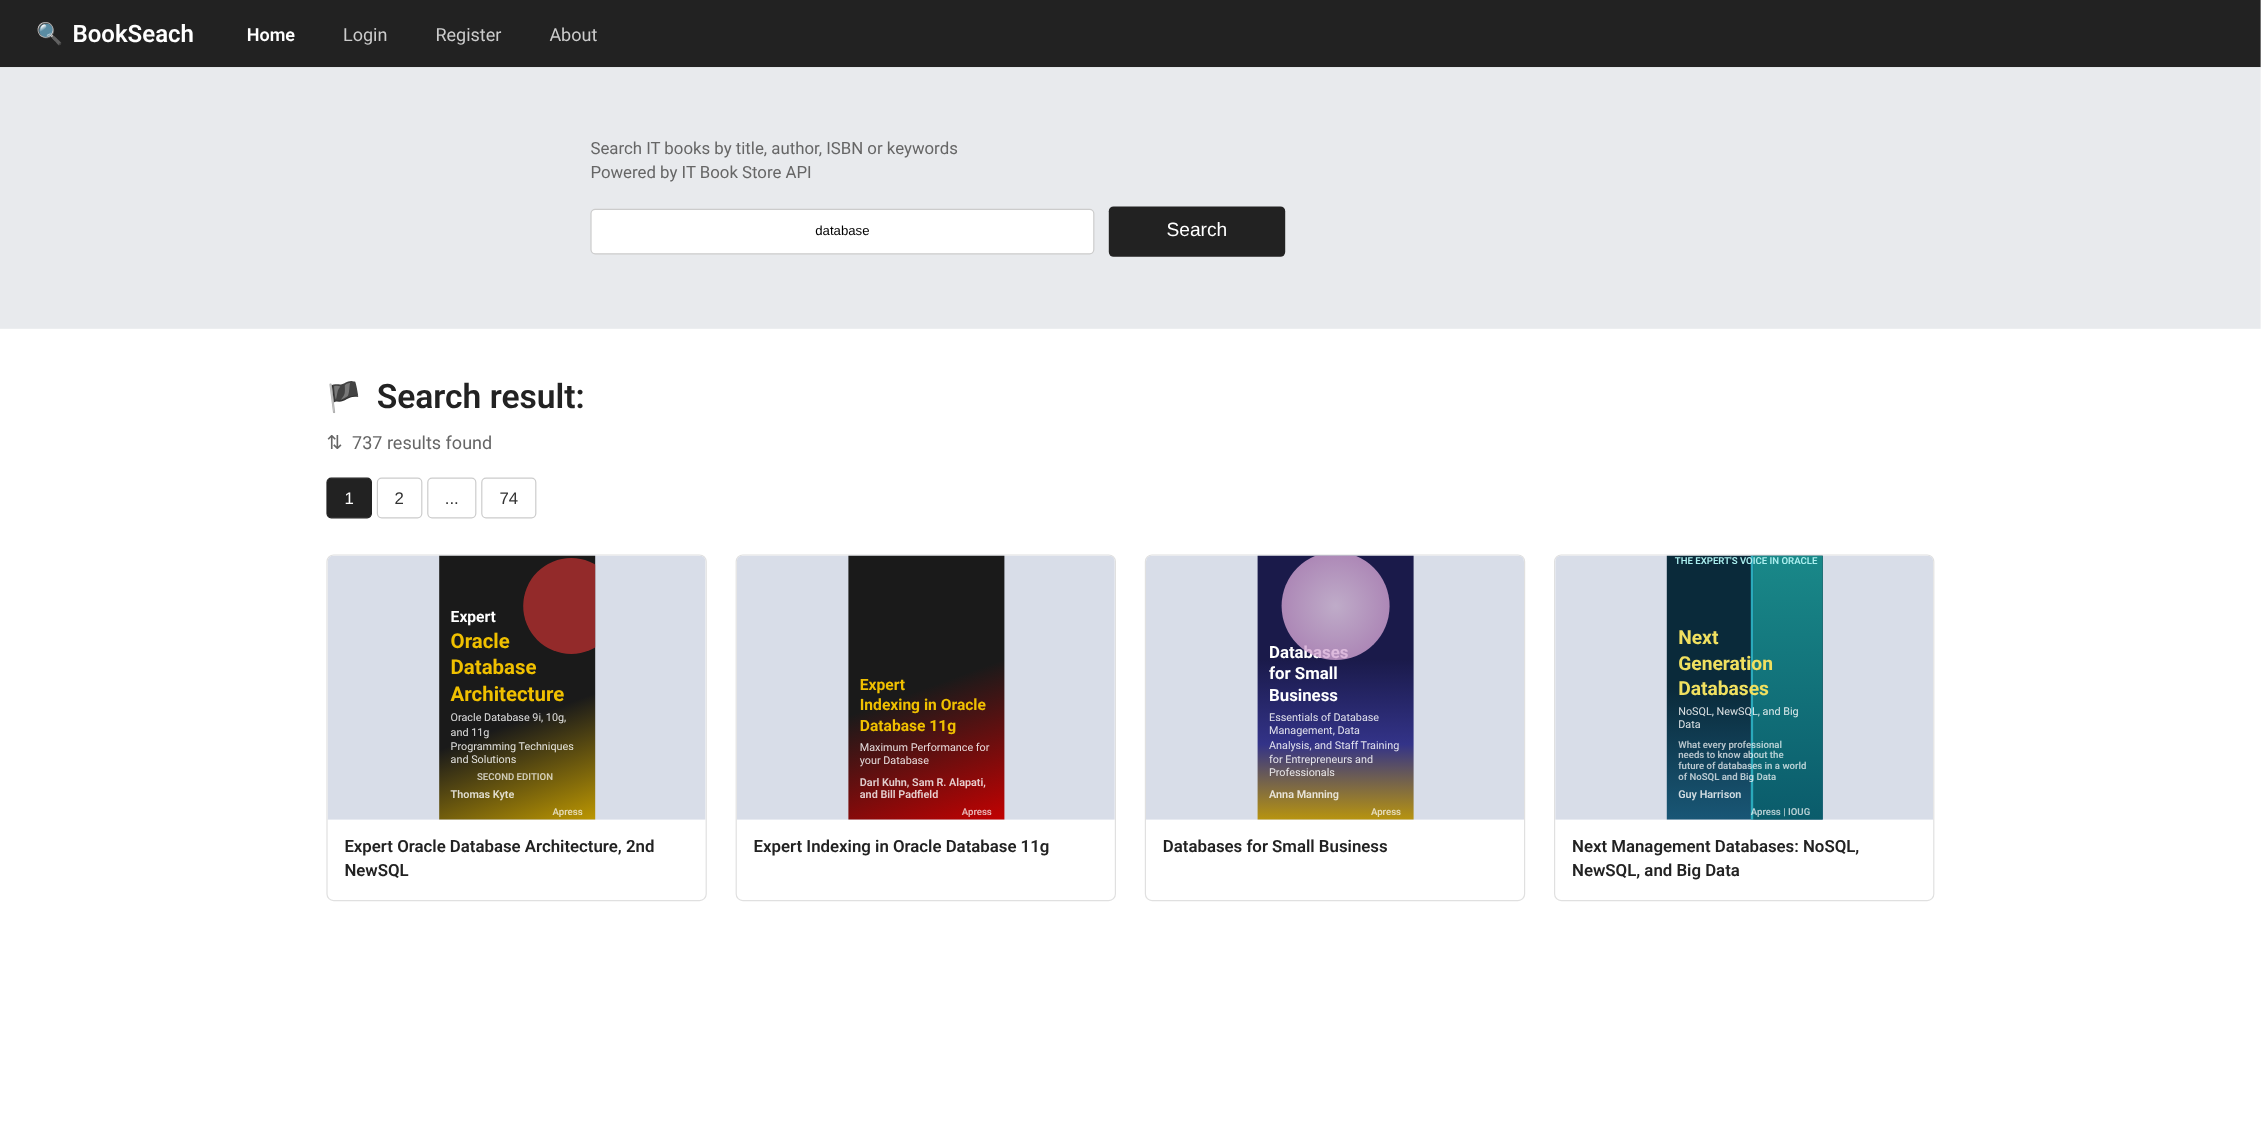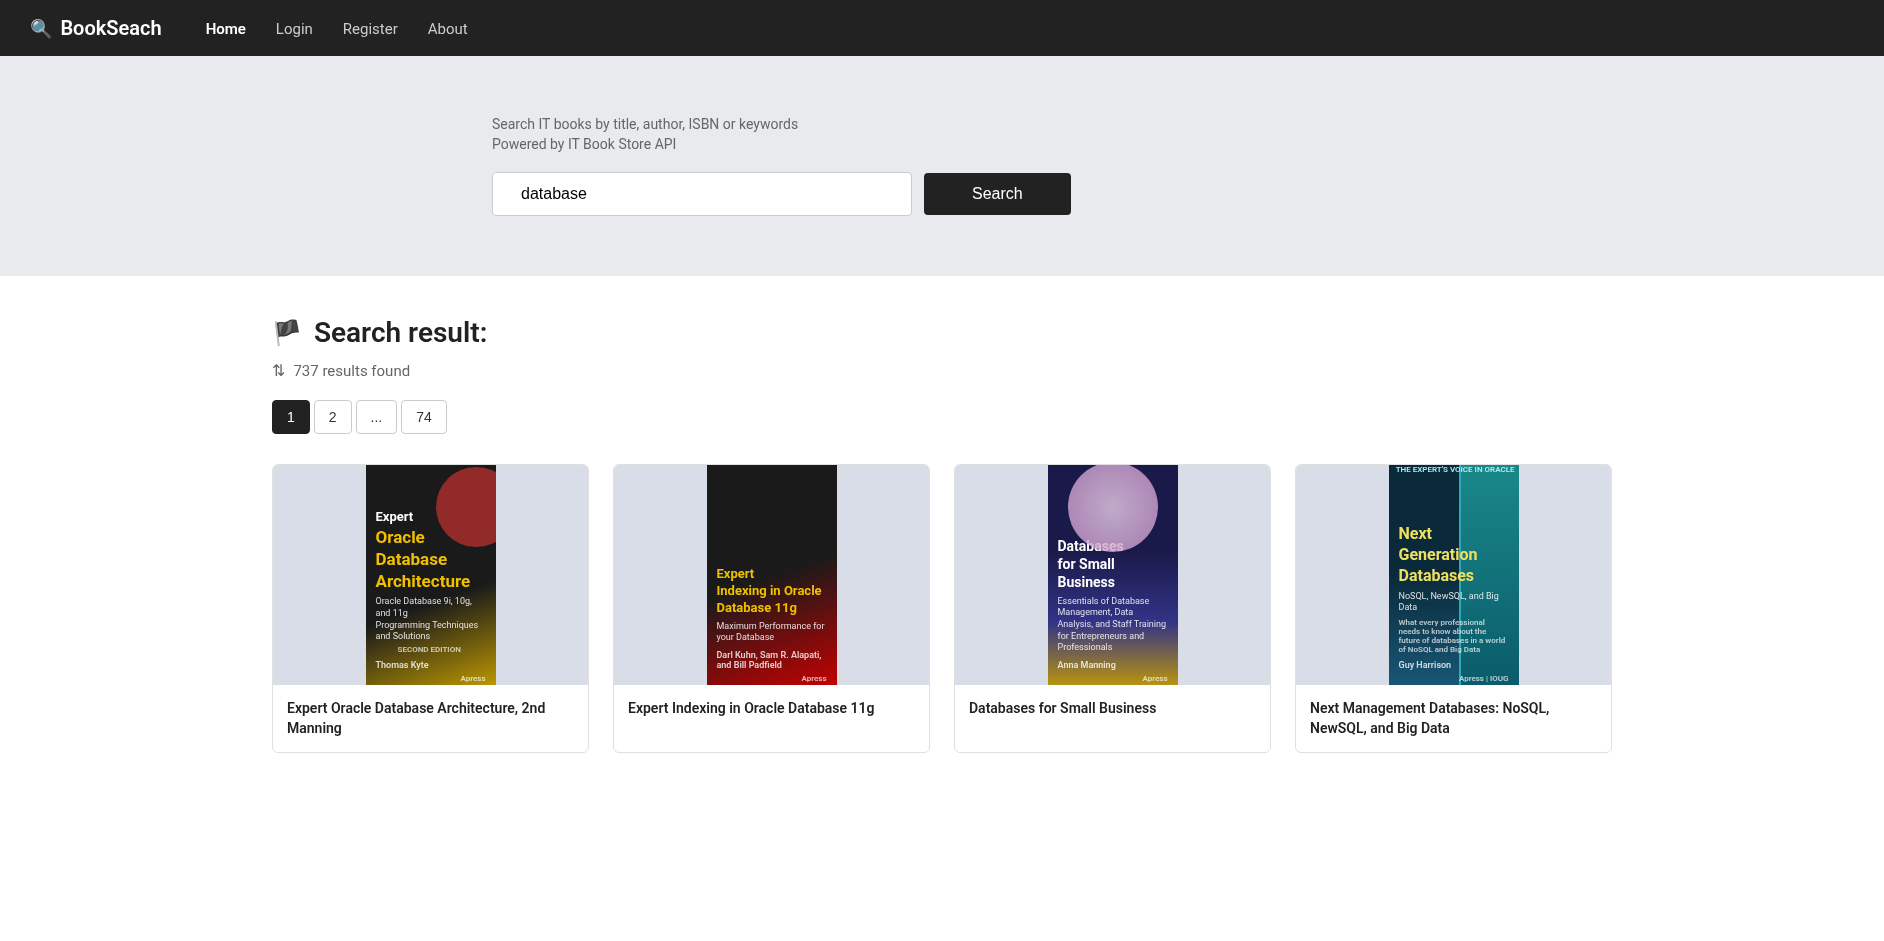--- a/index.html
+++ b/index.html
@@ -22,21 +22,21 @@
       margin-right: 30px;
       text-decoration: none;
     }
     .navbar-brand .search-icon-brand {
       margin-right: 8px;
       font-size: 18px;
     }
     .navbar-nav {
       display: flex;
       list-style: none;
-      gap: 2px;
+      gap: 12px;
     }
     .navbar-nav a {
       color: #ccc;
       text-decoration: none;
       padding: 8px 14px;
       border-radius: 4px;
       font-size: 15px;
       transition: color 0.2s;
     }
     .navbar-nav a.active {
@@ -64,26 +64,27 @@
       margin-bottom: 20px;
     }
     .search-form {
       display: flex;
       gap: 12px;
       align-items: center;
     }
     .search-input {
       flex: 1;
       max-width: 420px;
-      padding: 12px 28px;
-      font-size: 16px;
+      padding: 12px 16px;
+      font-size: 11px;
       border: 1px solid #ccc;
       border-radius: 4px;
       outline: none;
       background: #fff;
+      text-align: center;
     }
     .search-button {
       background: #222;
       color: #fff;
       border: none;
       padding: 12px 48px;
       font-size: 16px;
       border-radius: 4px;
       cursor: pointer;
       font-weight: 500;
@@ -298,21 +299,21 @@
         <div class="book-cover-sim oracle-arch">
           <div class="cover-circle"></div>
           <div class="book-cover-title">Expert<br><span style="color:#f0c000;font-size:17px;">Oracle<br>Database Architecture</span></div>
           <div class="book-cover-sub">Oracle Database 9i, 10g, and 11g<br>Programming Techniques and Solutions</div>
           <div style="font-size:8px;opacity:0.7;margin-top:2px;padding-left:22px;">SECOND EDITION</div>
           <div class="book-cover-author">Thomas Kyte</div>
           <div class="book-cover-publisher">Apress</div>
         </div>
       </div>
       <div class="book-info">
-        <div class="book-title">Expert Oracle Database Architecture, 2nd Manning</div>
+        <div class="book-title">Expert Oracle Database Architecture, 2nd NewSQL</div>
       </div>
     </div>
 
     <div class="book-card">
       <div class="book-cover">
         <div class="book-cover-sim oracle-index">
           <div class="cover-accent"></div>
           <div class="book-cover-title" style="color:#f0c000">Expert<br>Indexing in Oracle<br>Database 11g</div>
           <div class="book-cover-sub">Maximum Performance for your Database</div>
           <div class="book-cover-author">Darl Kuhn, Sam R. Alapati, and Bill Padfield</div>

